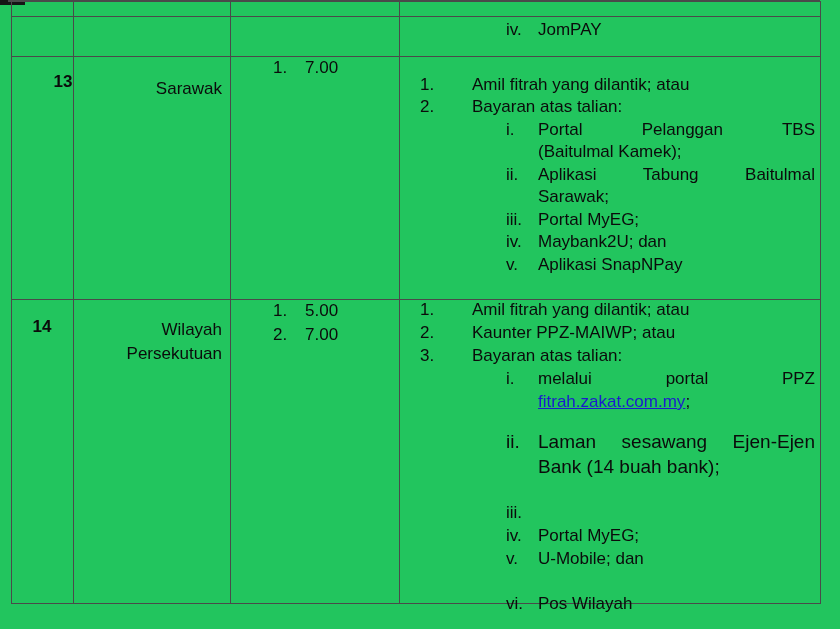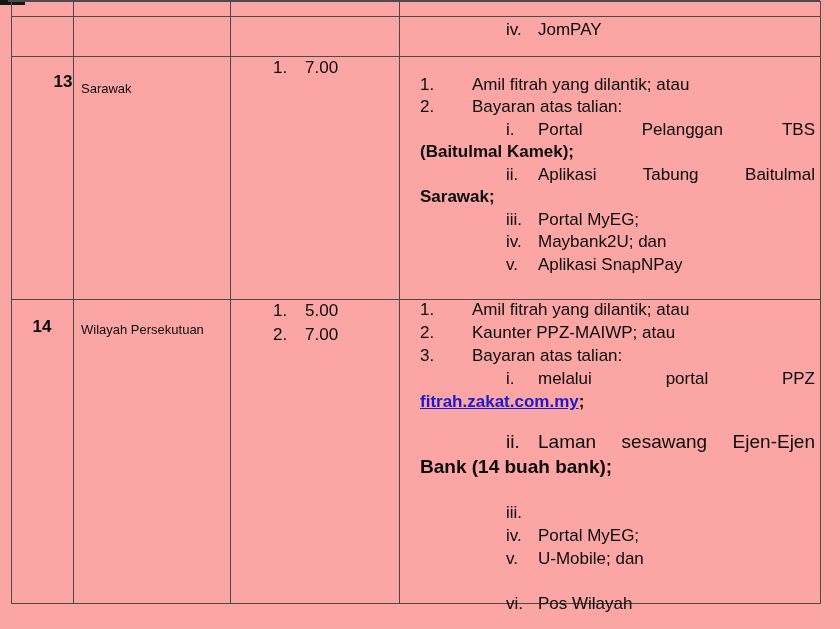--- a/index.html
+++ b/index.html
@@ -1,36 +1,36 @@
 <!DOCTYPE html>
 <html><head>
 <meta charset="utf-8">
 <style>
   html,body{margin:0;padding:0;background:#ffffff;}
   #canvas{
-    position:relative;width:840px;height:629px;background:#fca5a5;overflow:hidden;
+    position:relative;width:840px;height:629px;background:#22c55e;overflow:hidden;
     font-family:"Liberation Sans","DejaVu Sans",sans-serif;color:#0b0b0b;
   }
   .vline,.hline{position:absolute;background:#4a4a4a;}
   .vline{width:1px;top:1px;height:602px;}
   .hline{height:1px;left:11px;width:810px;}
   .blob{position:absolute;background:#151515;}
 
   .tline{position:absolute;display:flex;height:22px;line-height:22px;font-size:17px;white-space:pre;}
   .payline{left:420px;width:400px;}
   .mnum{width:52px;}
   .mtxt{width:343px;}
   .rnum{margin-left:86px;width:32px;}
   .rtxt{width:277px;display:inline-block;}
-  .rcont{width:277px;display:inline-block;font-weight:bold;}
+  .rcont{margin-left:118px;width:277px;display:inline-block;}
   .just{text-align:justify;text-align-last:justify;}
   .big{font-size:19px;height:25px;line-height:25px;}
 
   .nocell{position:absolute;left:11px;width:62px;text-align:center;font-weight:bold;font-size:17px;line-height:22px;}
-  .statecell{position:absolute;left:73px;width:157px;text-align:left;font-size:13px;line-height:24px;padding:0 8px;box-sizing:border-box;}
+  .statecell{position:absolute;left:73px;width:157px;text-align:right;font-size:17px;line-height:24px;padding:0 8px;box-sizing:border-box;}
   .rateline{position:absolute;left:273px;display:flex;font-size:17px;line-height:22px;white-space:pre;}
   .ratenum{width:32px;}
 
   a.doclink{color:#1b1bcd;text-decoration:underline;cursor:pointer;}
 </style>
 </head>
 <body>
 
 <div id="canvas">
 

